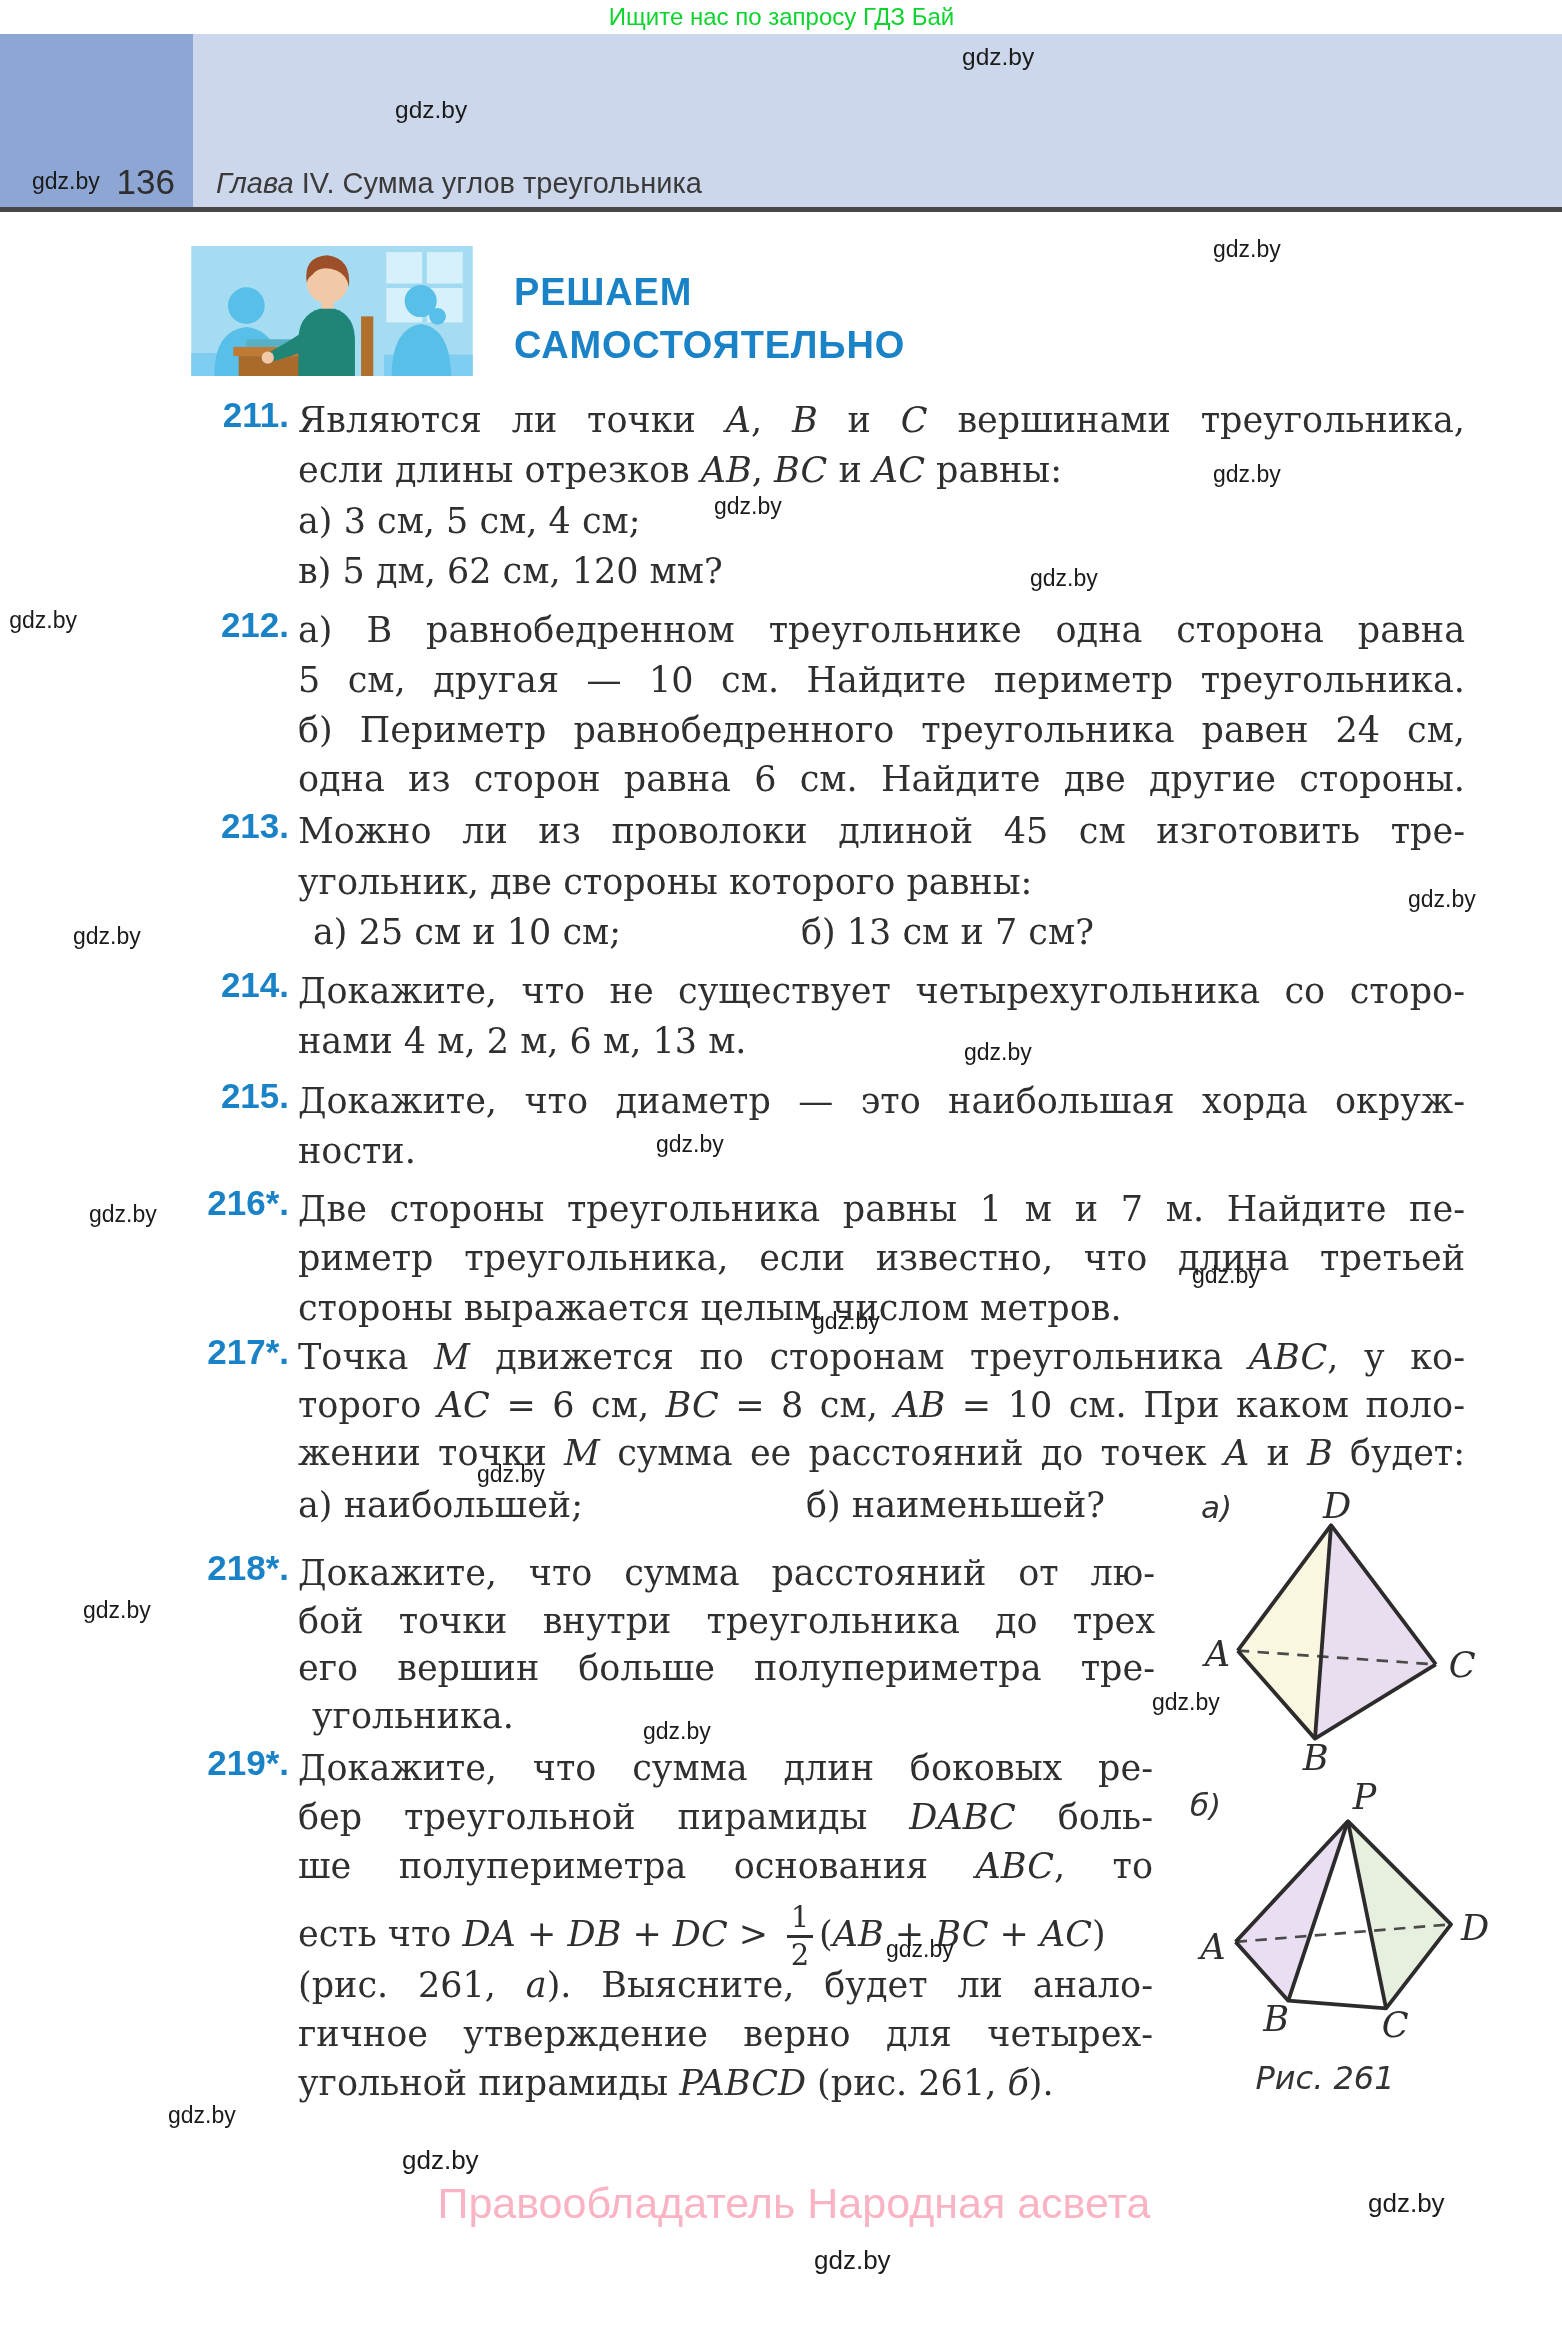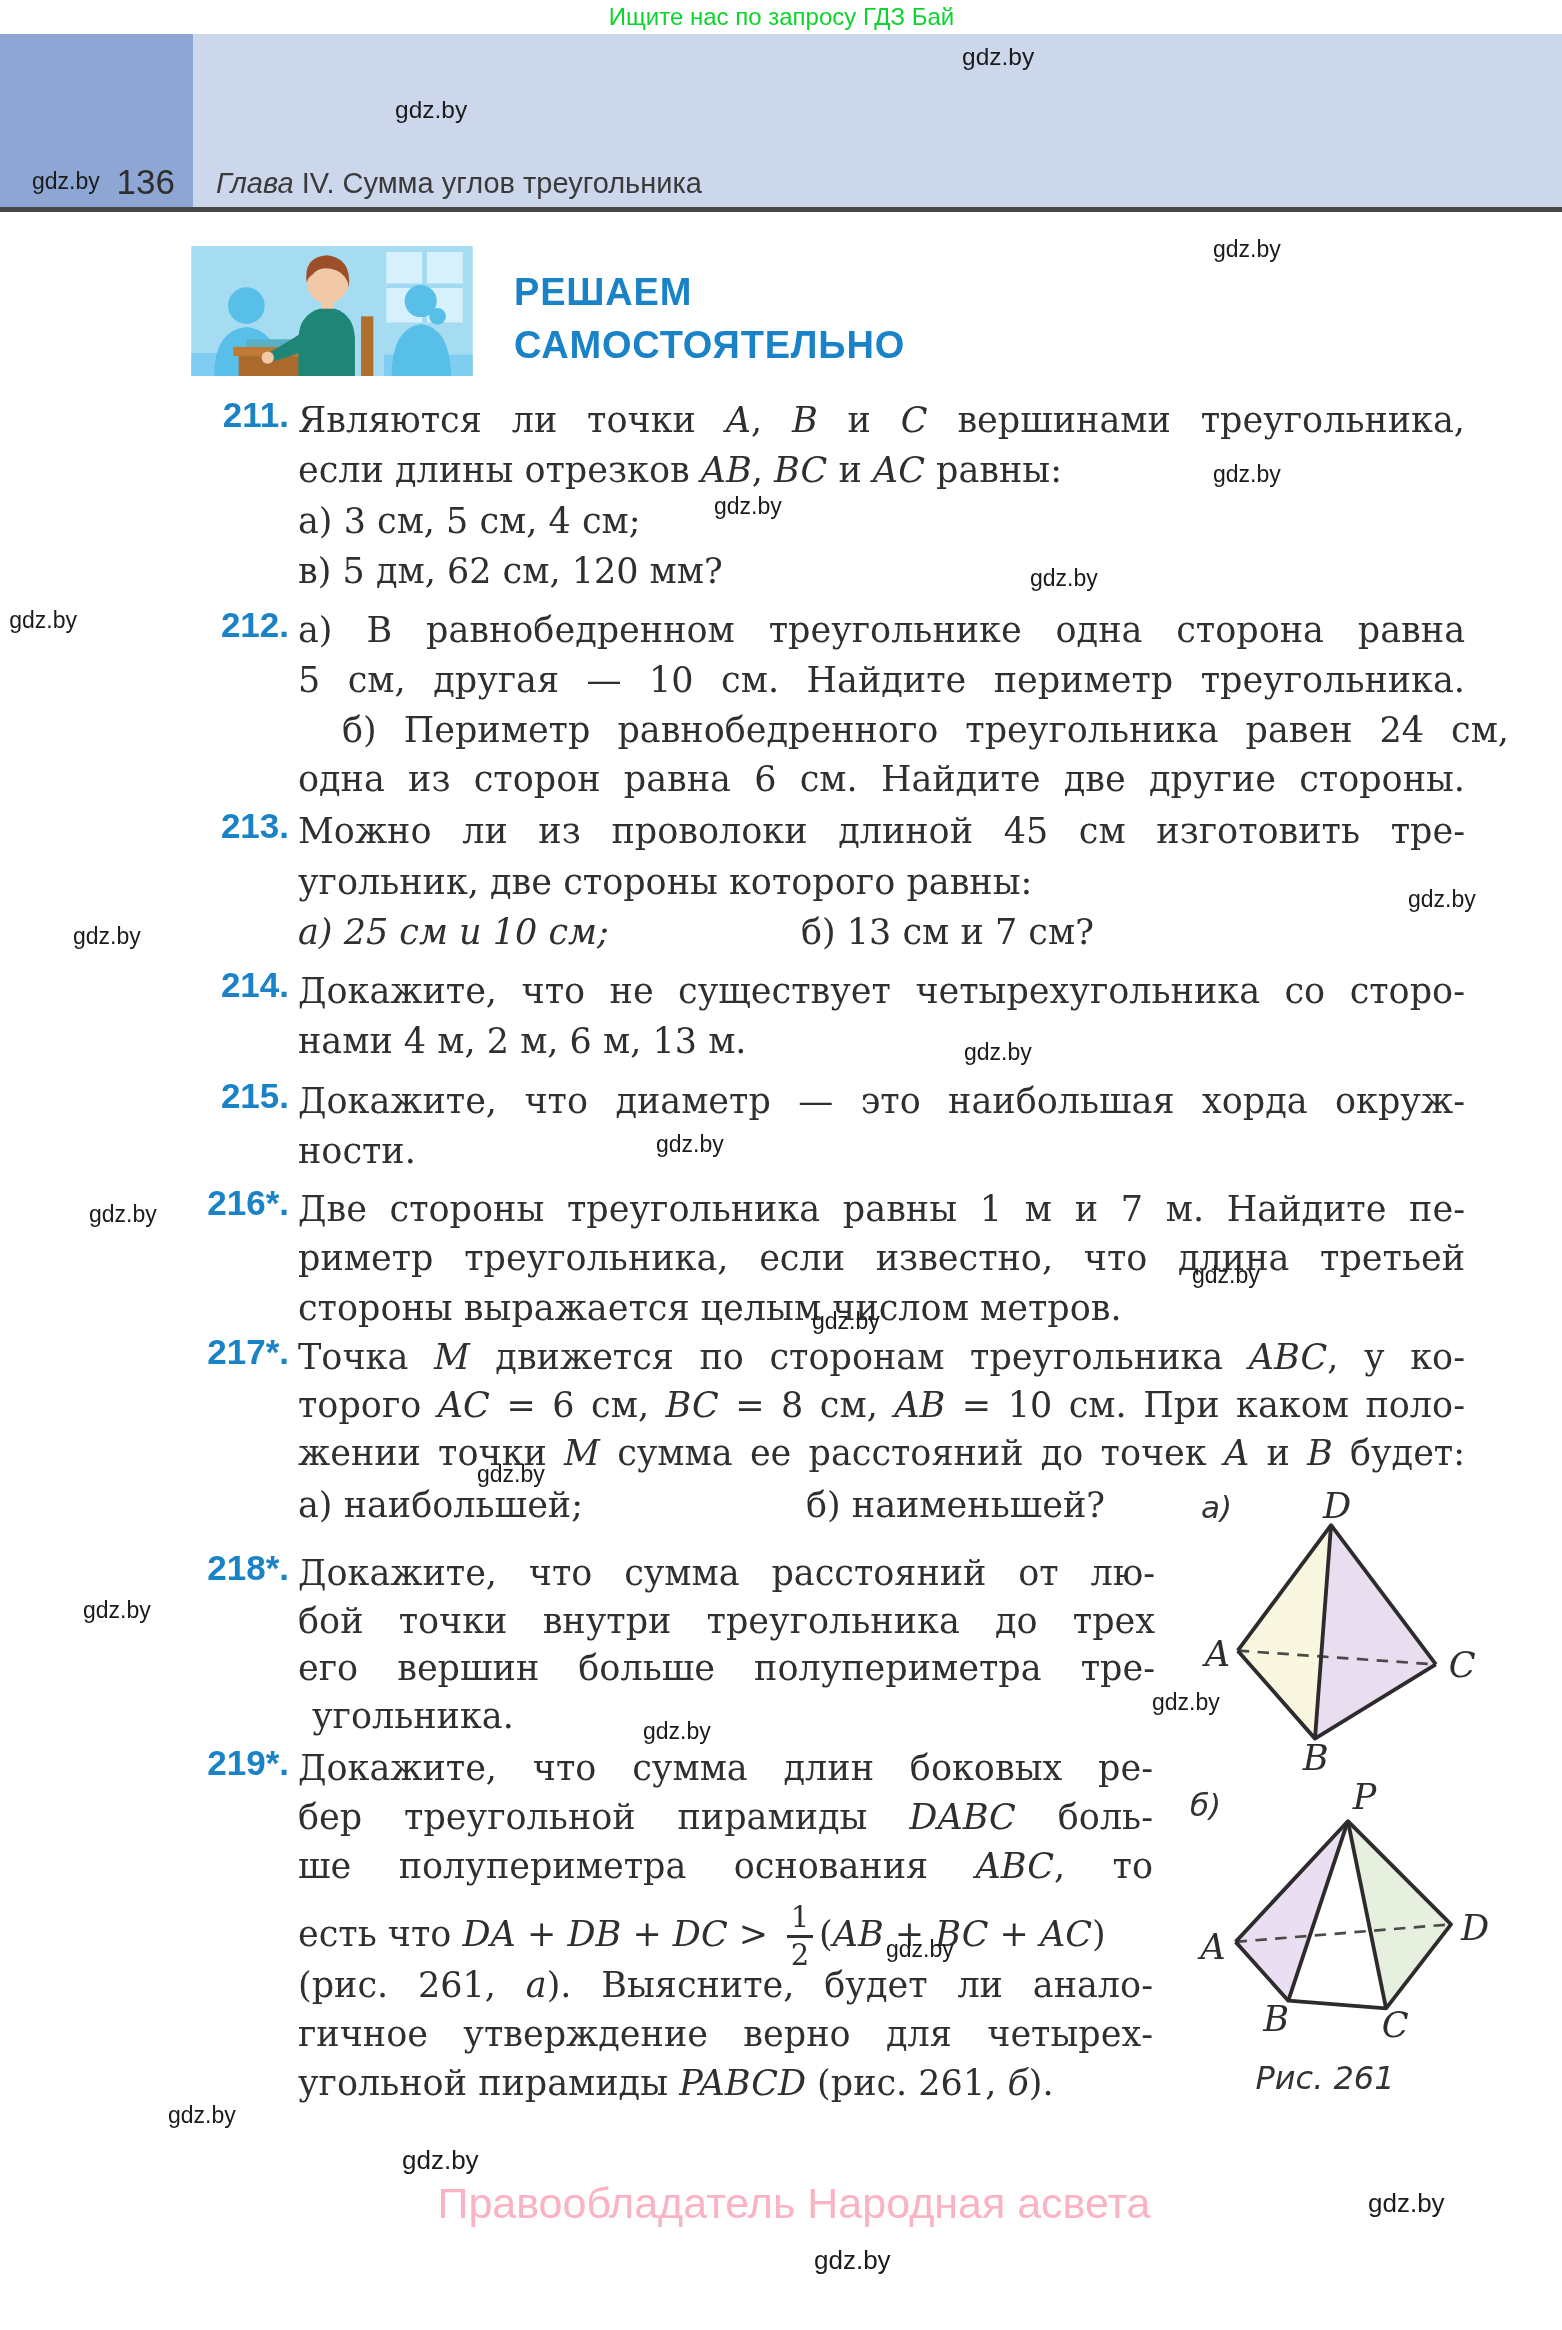--- a/index.html
+++ b/index.html
@@ -96,26 +96,26 @@
 
   <div id="problems">
       <div class="pnum" style="top: 395px;">211.</div>
       <div class="pline jus" style="top: 398px; left: 298px; width: 1167px;">Являются ли точки <i>A</i>, <i>B</i> и <i>C</i> вершинами треугольника,</div>
       <div class="pline" style="top: 448px; left: 298px; width: 1167px;">если длины отрезков <i>AB</i>, <i>BC</i> и <i>AC</i> равны:</div>
       <div class="pline" style="top: 499px; left: 298px; width: 1167px;"><span class="pcol" style="left: 0px;">а) 3 см, 5 см, 4 см;</span></div>
       <div class="pline" style="top: 549px; left: 298px; width: 1167px;">в) 5 дм, 62 см, 120 мм?</div>
       <div class="pnum" style="top: 605px;">212.</div>
       <div class="pline jus" style="top: 608px; left: 298px; width: 1167px;">а) В равнобедренном треугольнике одна сторона равна</div>
       <div class="pline jus" style="top: 658px; left: 298px; width: 1167px;">5 см, другая — 10 см. Найдите периметр треугольника.</div>
-      <div class="pline jus" style="top: 708px; left: 298px; width: 1167px; margin-left: 44px;">б) Периметр равнобедренного треугольника равен 24 см,</div>
+      <div class="pline jus" style="top: 708px; left: 298px; width: 1167px;">б) Периметр равнобедренного треугольника равен 24 см,</div>
       <div class="pline jus" style="top: 757px; left: 298px; width: 1167px;">одна из сторон равна 6 см. Найдите две другие стороны.</div>
       <div class="pnum" style="top: 806px;">213.</div>
       <div class="pline jus" style="top: 809px; left: 298px; width: 1167px;">Можно ли из проволоки длиной 45 см изготовить тре-</div>
       <div class="pline" style="top: 860px; left: 298px; width: 1167px;">угольник, две стороны которого равны:</div>
-      <div class="pline" style="top: 910px; left: 298px; width: 1167px;"><span class="pcol" style="left: 0px; font-style: italic;">а) 25 см и 10 см;</span><span class="pcol" style="left: 503px;">б) 13 см и 7 см?</span></div>
+      <div class="pline" style="top: 910px; left: 298px; width: 1167px;"><span class="pcol" style="left: 15px;">а) 25 см и 10 см;</span><span class="pcol" style="left: 503px;">б) 13 см и 7 см?</span></div>
       <div class="pnum" style="top: 965px;">214.</div>
       <div class="pline jus" style="top: 969px; left: 298px; width: 1167px;">Докажите, что не существует четырехугольника со сторо-</div>
       <div class="pline" style="top: 1019px; left: 298px; width: 1167px;">нами 4 м, 2 м, 6 м, 13 м.</div>
       <div class="pnum" style="top: 1076px;">215.</div>
       <div class="pline jus" style="top: 1079px; left: 298px; width: 1167px;">Докажите, что диаметр — это наибольшая хорда окруж-</div>
       <div class="pline" style="top: 1129px; left: 298px; width: 1167px;">ности.</div>
       <div class="pnum" style="top: 1183px;">216*.</div>
       <div class="pline jus" style="top: 1187px; left: 298px; width: 1167px;">Две стороны треугольника равны 1 м и 7 м. Найдите пе-</div>
       <div class="pline jus" style="top: 1236px; left: 298px; width: 1167px;">риметр треугольника, если известно, что длина третьей</div>
       <div class="pline" style="top: 1286px; left: 298px; width: 1167px;">стороны выражается целым числом метров.</div>

